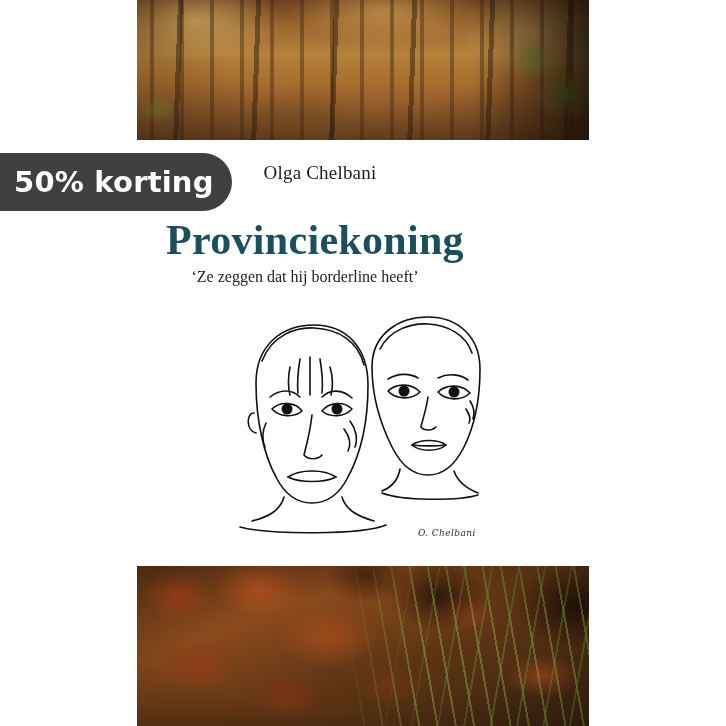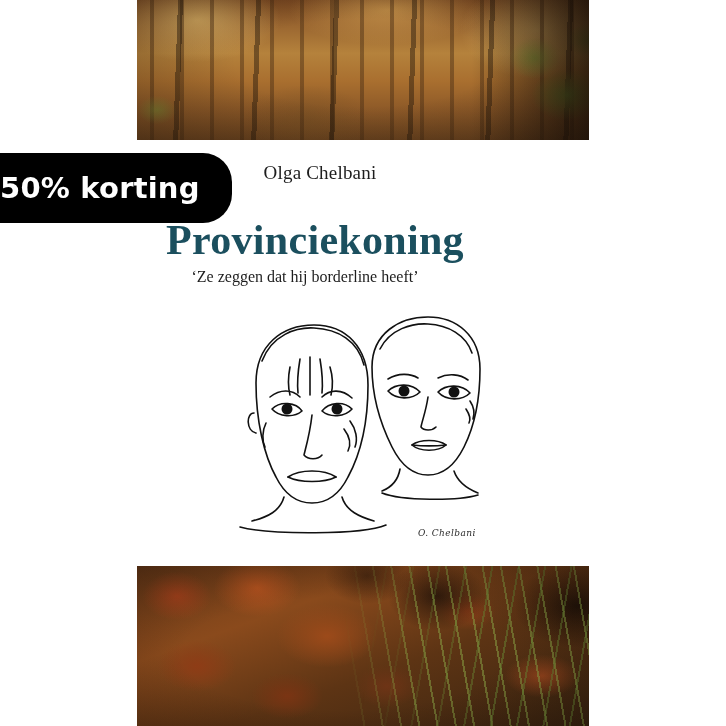--- a/index.html
+++ b/index.html
@@ -200,27 +200,28 @@
     font-style: italic;
     color: #2b2b2b;
     letter-spacing: .4px;
   }
 
   
   .badge {
     position: absolute;
     left: 0;
     top: 153px;
-    height: 70px;
+    height: 58px;
     min-width: 232px;
-    background: #000000;
+    background: #404040;
     border-top-right-radius: 29px;
     border-bottom-right-radius: 29px;
     display: flex;
     align-items: center;
+    padding-left: 14px;
     box-sizing: border-box;
   }
   .badge-label {
     color: #ffffff;
     font-family: "DejaVu Sans", sans-serif;
     font-size: 29px;
     font-weight: bold;
     letter-spacing: .2px;
   }
 </style>

